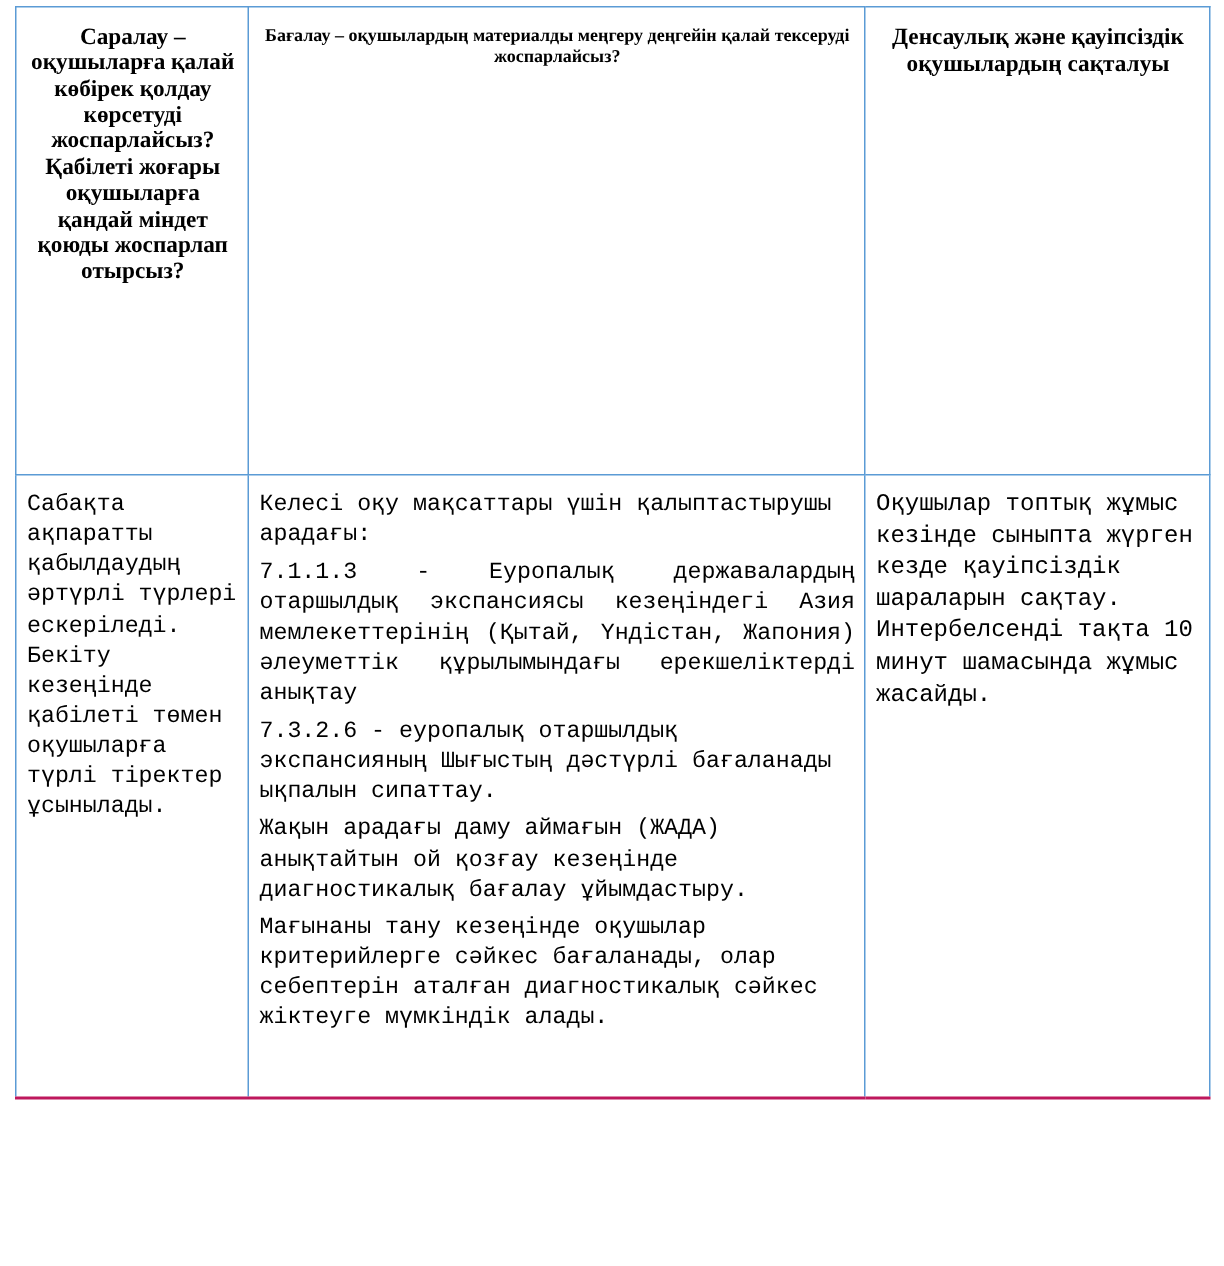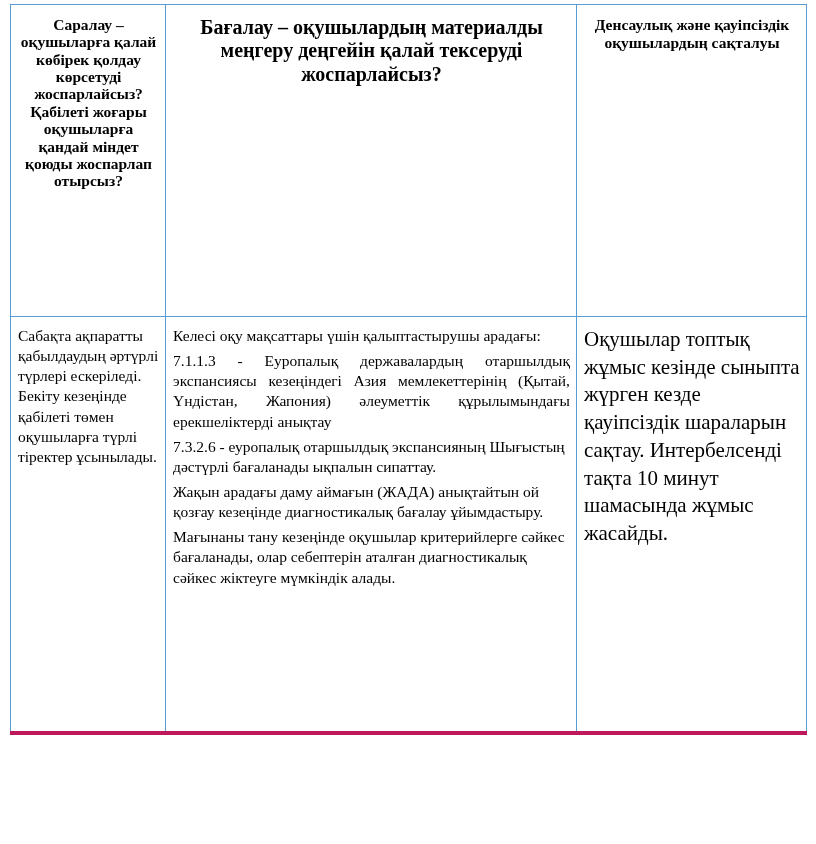--- a/index.html
+++ b/index.html
@@ -36,21 +36,22 @@
 
   table.plan-table td {
     border: 1px solid #5b9bd5;
     vertical-align: top;
     padding: 5px 6px 6px 7px;
     background: #ffffff;
   }
 
   
   table.plan-table tr.body-row td {
-    border-bottom: 4px solid #be185d;
+    border-bottom: 2px solid #be185d;
+    font-family: Liberation Mono, monospace;
   }
 
   col.c1 { width: 155px; }
   col.c2 { width: 411px; }
   col.c3 { width: 230px; }
 
   
   tr.header-row td {
     height: 300px;
     vertical-align: top;
@@ -59,21 +60,21 @@
   .head-text {
     font-weight: bold;
     text-align: center;
     line-height: 1.12;
   }
   .head-text.col1 {
     font-size: 15.5px;
     padding-top: 6px;
   }
   .head-text.col2 {
-    font-size: 20px;
+    font-size: 12px;
     padding-top: 6px;
     line-height: 1.17;
   }
   .head-text.col3 {
     font-size: 15.5px;
     padding-top: 6px;
     line-height: 1.17;
   }
 
   
@@ -82,21 +83,21 @@
   }
 
   .cell-col1 {
     font-size: 15.5px;
     line-height: 1.30;
     text-align: left;
     padding-top: 4px;
   }
 
   .cell-col3 {
-    font-size: 21px;
+    font-size: 16px;
     line-height: 1.32;
     text-align: left;
     padding-top: 4px;
   }
 
   .cell-col2 {
     font-size: 15.5px;
     line-height: 1.30;
     padding-top: 4px;
   }

